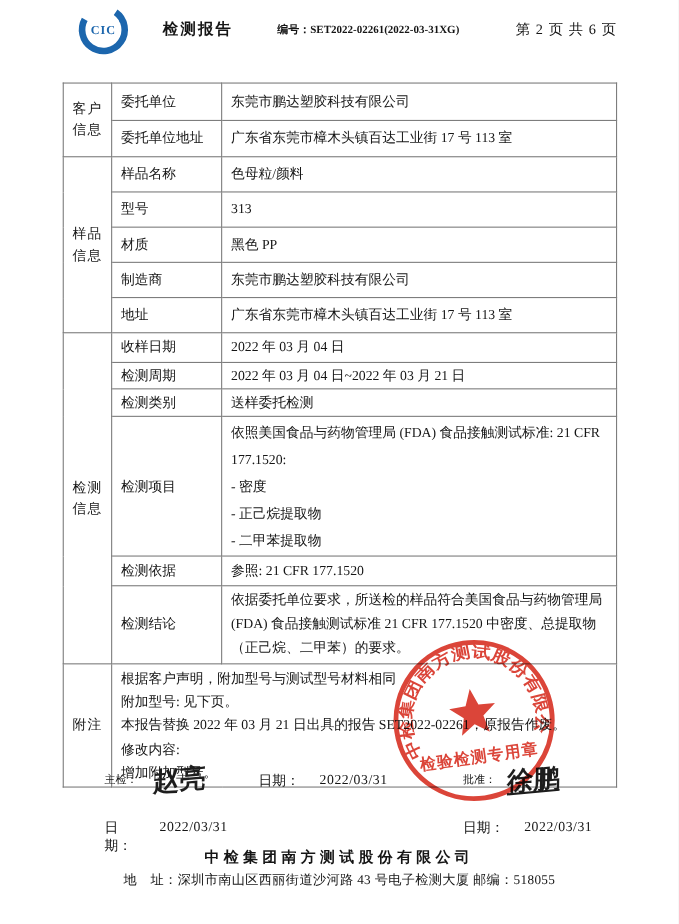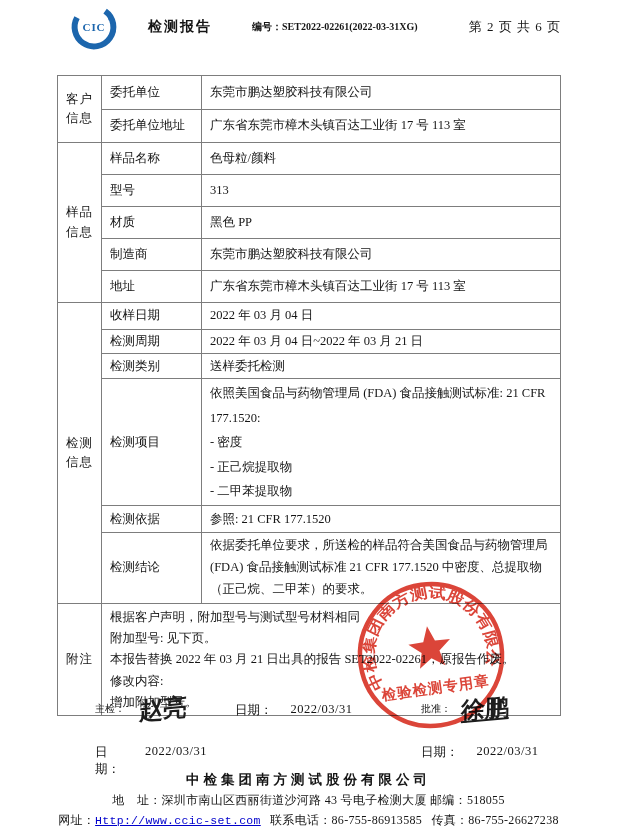--- a/index.html
+++ b/index.html
@@ -196,20 +196,15 @@
     <polygon fill="#d9372a" points="81,52 86.9,67.2 102,67.8 90,77.6 93.8,93.2 81,84.4 68.2,93.2 72,77.6 60,67.8 75.1,67.2"></polygon>
     <text x="81" y="119" text-anchor="middle" font-size="14.5" font-weight="bold" fill="#d9372a" letter-spacing="1" font-family="Liberation Serif, DejaVu Serif, serif">检验检测专用章</text>
   </svg>
 
   <div class="ftr">
     <div class="ftr-company">中检集团南方测试股份有限公司</div>
     <div class="ftr-line">
       <span>地　址：</span><span>深圳市南山区西丽街道沙河路 43 号电子检测大厦</span>
       <span style="">邮编：</span><span>518055</span>
     </div>
-    <div class="ftr-line">
-      <span>网址：</span><a href="#" class="ftr-link">Http://www.ccic-set.com</a>
-      <span style="margin-left:6px">联系电话：</span><span>86-755-86913585</span>
-      <span style="margin-left:6px">传真：</span><span>86-755-26627238</span>
-    </div>
   </div>
 
 </div>
 
 </body></html>

